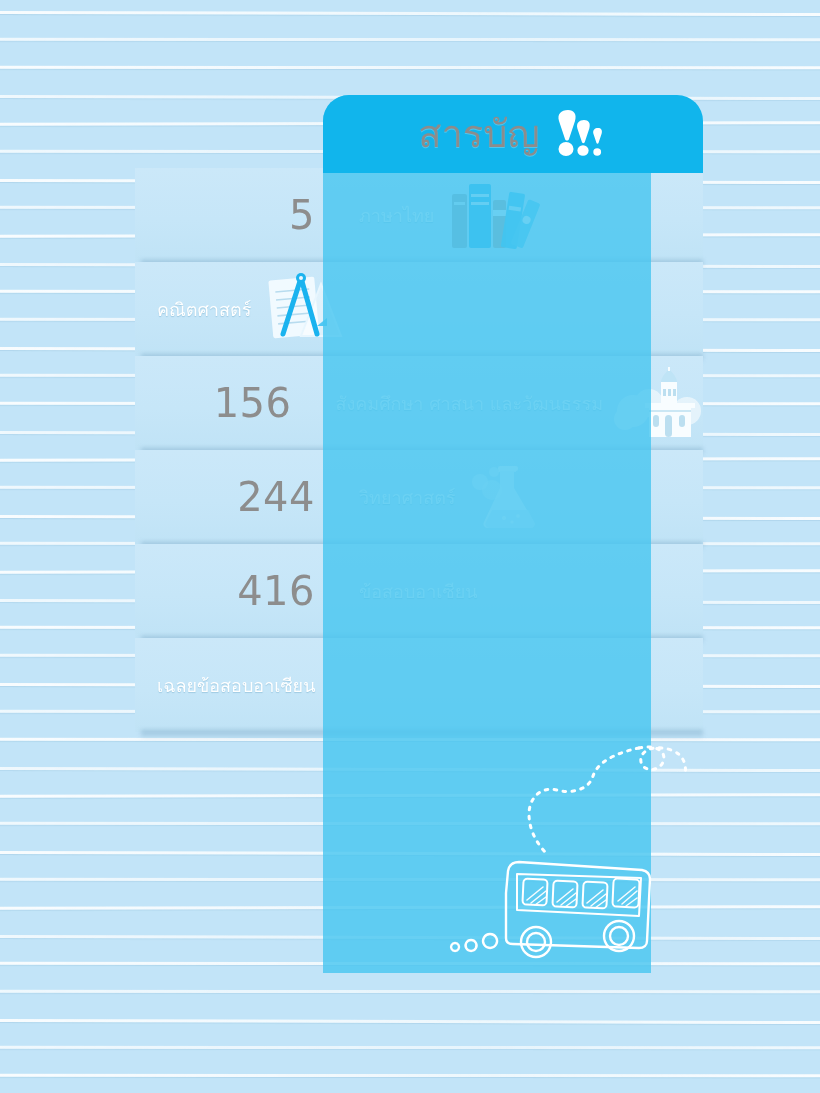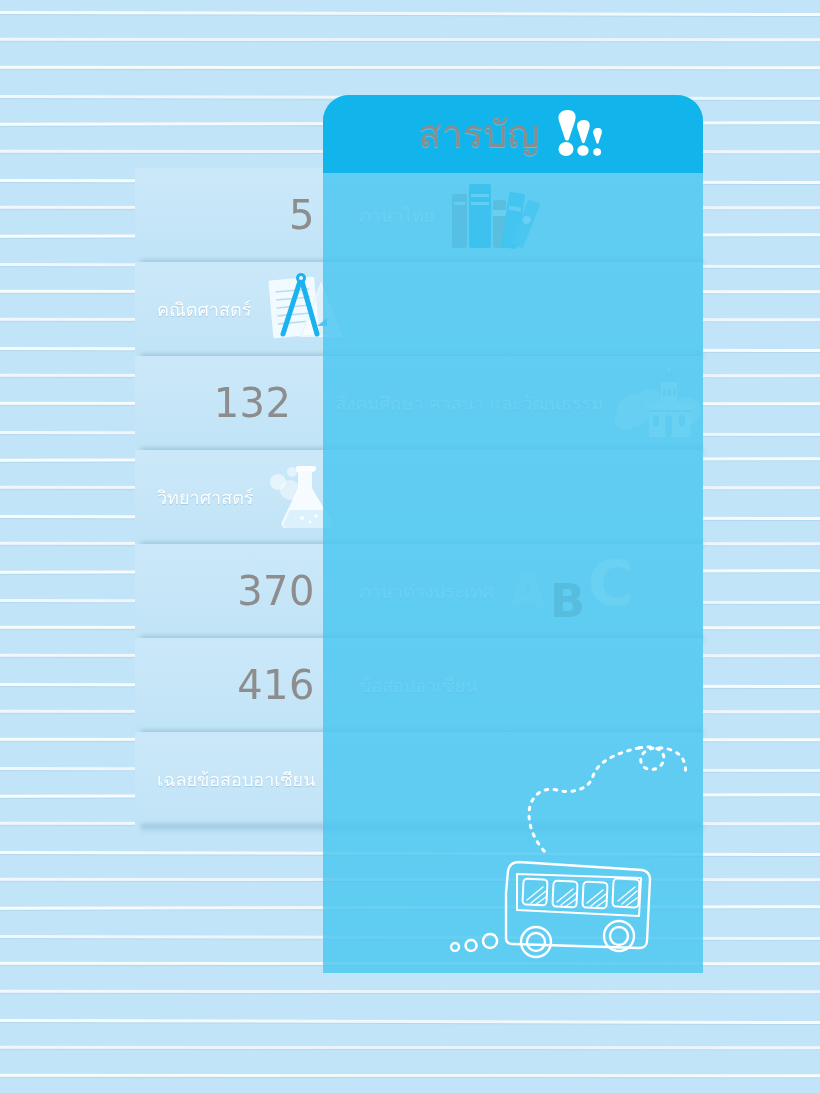--- a/index.html
+++ b/index.html
@@ -43,21 +43,21 @@
   .row-body{flex:1;display:flex;align-items:center;height:100%;padding-left:22px;}
   .row-label{
     color:#ffffff;font-size:18px;white-space:nowrap;
     text-shadow:0 1px 1px rgba(40,120,160,.25);
     font-family:"DejaVu Sans","Liberation Sans",sans-serif;
   }
   .row-icon{margin-left:14px;display:flex;align-items:center;}
 
   
   #panel{
-    position:absolute;left:323px;top:95px;width:380px;height:878px;
+    position:absolute;left:323px;top:95px;width:328px;height:878px;
     border-radius:26px 26px 0 0;
     background:rgba(70,197,240,.80);
     pointer-events:none;
   }
   #panel-head{
     position:absolute;left:0;top:0;width:380px;height:78px;
     border-radius:26px 26px 0 0;
     background:#11b5ec;
     display:flex;align-items:center;justify-content:center;
   }
@@ -169,21 +169,21 @@
         <path d="M36 6 L52 62"></path>
       </g>
       <circle cx="36" cy="6" r="5" fill="#1ab3ef"></circle>
       <circle cx="36" cy="6" r="2" fill="#eaf7fe"></circle>
     </g>
   </svg>
 </span>
         </div>
       </div>
       <div class="row">
-        <div class="row-num">132</div>
+        <div class="row-num">156</div>
         <div class="row-body">
           <span class="row-label">สังคมศึกษา ศาสนา และวัฒนธรรม</span>
           <span class="row-icon">
   <svg width="86" height="72" viewBox="0 0 86 72">
     <g>
       <g fill="#ffffff" opacity=".55">
         <circle cx="16" cy="44" r="16"></circle>
                   <circle cx="32" cy="36" r="14"></circle>
         <circle cx="8" cy="52" r="11"></circle>
                   <circle cx="70" cy="44" r="14"></circle>
@@ -206,51 +206,37 @@
       </g>
       <g fill="none" stroke="#bcdff1" stroke-width="1.4">
         <path d="M32 44 H74"></path>
       </g>
     </g>
   </svg>
 </span>
         </div>
       </div>
       <div class="row">
+        <div class="row-num">244</div>
         <div class="row-body">
           <span class="row-label">วิทยาศาสตร์</span>
           <span class="row-icon">
   <svg width="72" height="70" viewBox="0 0 72 70">
     <g>
       <circle cx="10" cy="20" r="8" fill="#ffffff" opacity=".55"></circle>
       <circle cx="24" cy="10" r="5" fill="#ffffff" opacity=".5"></circle>
       <circle cx="22" cy="28" r="10" fill="#ffffff" opacity=".45"></circle>
       <path d="M30 6 h16 v4 h-2 v16 L64 60 a4 4 0 0 1 -3.5 6 H17.5 A4 4 0 0 1 14 60 L30 26 V10 h-2 z" fill="#ffffff" opacity=".82"></path>
       <path d="M22 48 h36 l6 12 a4 4 0 0 1 -3.5 6 H19.5 A4 4 0 0 1 16 60 z" fill="#d8f0fc" opacity=".9"></path>
       <g fill="#ffffff" opacity=".9">
         <circle cx="34" cy="56" r="2"></circle>
                   <circle cx="42" cy="60" r="1.6"></circle>
                   <circle cx="48" cy="54" r="1.8"></circle>
       </g>
       <rect x="28" y="4" width="20" height="5" rx="2" fill="#ffffff" opacity=".95"></rect>
-    </g>
-  </svg>
-</span>
-        </div>
-      </div>
-      <div class="row">
-        <div class="row-num">370</div>
-        <div class="row-body">
-          <span class="row-label">ภาษาต่างประเทศ</span>
-          <span class="row-icon">
-  <svg width="128" height="72" viewBox="0 0 128 72">
-    <g font-family="DejaVu Sans, sans-serif" font-weight="bold">
-      <text x="2" y="52" font-size="46" fill="#d7effb">A</text>
-      <text x="42" y="62" font-size="46" fill="#9b9b9b">B</text>
-      <text x="80" y="50" font-size="62" fill="#ffffff">C</text>
     </g>
   </svg>
 </span>
         </div>
       </div>
       <div class="row">
         <div class="row-num">416</div>
         <div class="row-body">
           <span class="row-label">ข้อสอบอาเซียน</span>
           <span class="row-icon">

